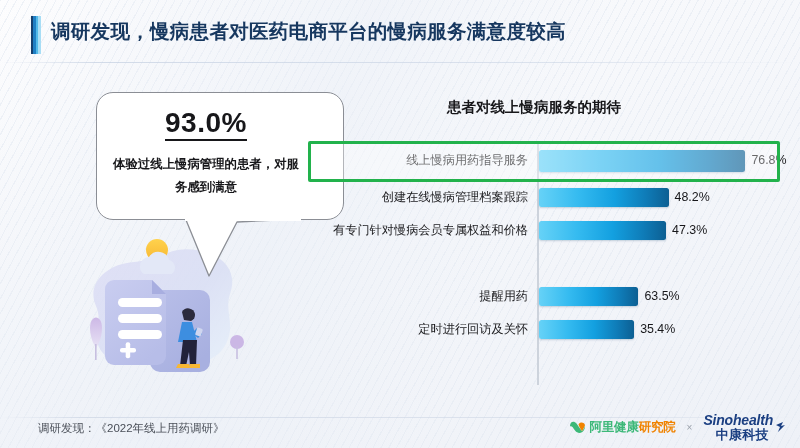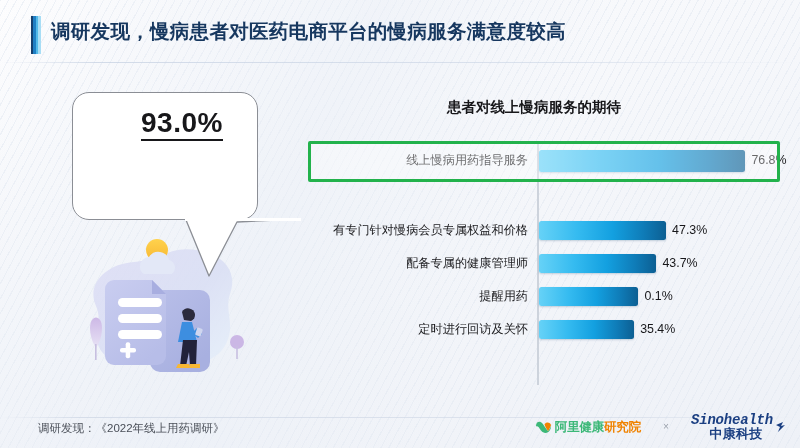--- a/index.html
+++ b/index.html
@@ -60,22 +60,22 @@
   
   .illustration {
     position: absolute;
     left: 78px; top: 228px;
     width: 190px; height: 168px;
   }
 
   
   .callout {
     position: absolute;
-    left: 72px; top: 92px;
-    width: 186px; height: 128px;
+    left: 96px; top: 92px;
+    width: 248px; height: 128px;
     border: 1.3px solid #8b8e95;
     border-radius: 17px;
     background: #ffffff;
     box-sizing: border-box;
   }
   .callout-pct {
     position: absolute;
     left: 0; top: 14px;
     width: 218px;
     text-align: center;
@@ -189,22 +189,21 @@
     font-size: 11.5px;
     color: #4a4f58;
     white-space: nowrap;
   }
   .logos {
     position: absolute;
     right: 14px; bottom: 8px;
     height: 26px;
     display: flex;
     align-items: center;
-    gap: 22px;
-    font-family: Liberation Mono, monospace;
+    gap: 11px;
   }
   .logo-ali {
     display: flex;
     align-items: center;
     gap: 3px;
   }
   .logo-ali-text {
     font-size: 12.5px;
     font-weight: bold;
     letter-spacing: -0.2px;
@@ -316,51 +315,52 @@
       </g>
       <g>
         <circle cx="159" cy="114" r="7" fill="#cbb7e5"></circle>
         <rect x="158.2" y="118" width="1.6" height="13" fill="#c7bfe0"></rect>
       </g>
     </svg>
   </div>
 
   <div class="callout">
     <div class="callout-pct"><span>93.0%</span></div>
+    <div class="callout-text">体验过线上慢病管理的患者，对服务感到满意</div>
   </div>
   <div class="callout-tail">
     <svg width="116" height="62" viewBox="0 0 116 62" xmlns="http://www.w3.org/2000/svg">
       <path d="M1,1 L1,2 L24,58 L52,4 L114,1" fill="#ffffff" stroke="#8b8e95" stroke-width="1.3" stroke-linejoin="round"></path>
       <rect x="0" y="0" width="116" height="3" fill="#ffffff"></rect>
     </svg>
   </div>
 
   <div class="chart">
     <div class="chart-title">患者对线上慢病服务的期待</div>
     <div class="axis-line"></div>
     <div class="plot">
         <div class="row tall" style="top: 0px;">
           <div class="row-label">线上慢病用药指导服务</div>
           <div class="bar" style="width: 206.4px;"></div>
           <div class="bar-value" style="left: 451.4px;">76.8%</div>
         </div>
+        <div class="row" style="top: 37px;">
+          <div class="row-label">创建在线慢病管理档案跟踪</div>
+          <div class="bar" style="width: 129.537px;"></div>
+          <div class="bar-value" style="left: 374.538px;">48.2%</div>
+        </div>
         <div class="row" style="top: 70px;">
           <div class="row-label">有专门针对慢病会员专属权益和价格</div>
           <div class="bar" style="width: 127.119px;"></div>
           <div class="bar-value" style="left: 372.119px;">47.3%</div>
         </div>
-        <div class="row" style="top: 103px;">
-          <div class="row-label">配备专属的健康管理师</div>
-          <div class="bar" style="width: 117.444px;"></div>
-          <div class="bar-value" style="left: 362.444px;">43.7%</div>
-        </div>
         <div class="row" style="top: 136px;">
           <div class="row-label">提醒用药</div>
           <div class="bar" style="width: 99.4375px;"></div>
-          <div class="bar-value" style="left: 344.438px;">0.1%</div>
+          <div class="bar-value" style="left: 344.438px;">63.5%</div>
         </div>
         <div class="row" style="top: 169px;">
           <div class="row-label">定时进行回访及关怀</div>
           <div class="bar" style="width: 95.1375px;"></div>
           <div class="bar-value" style="left: 340.137px;">35.4%</div>
         </div>
       </div>
     <div class="highlight-box"></div>
   </div>
 

